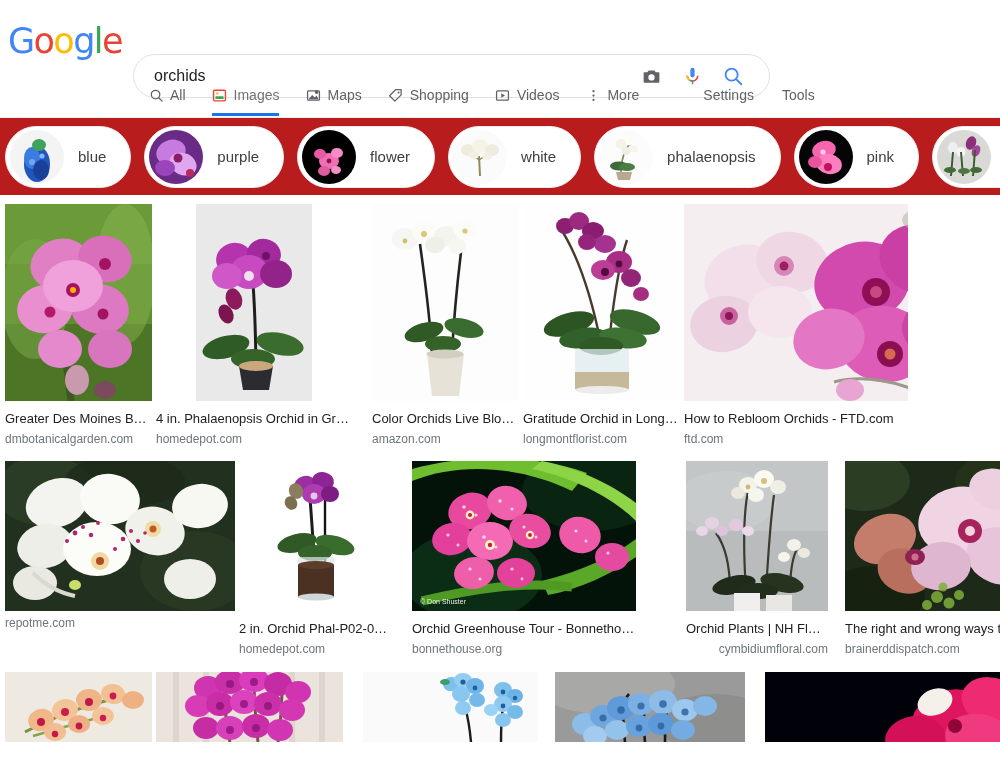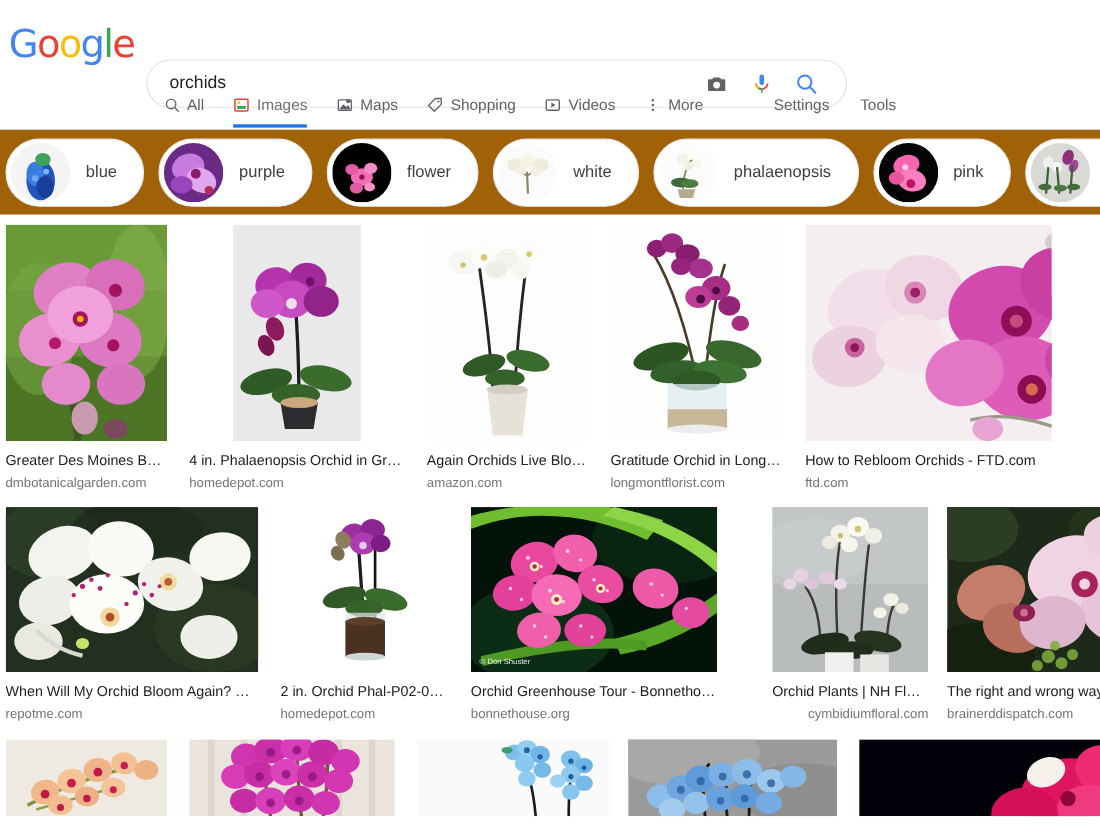--- a/index.html
+++ b/index.html
@@ -109,21 +109,21 @@
   
   .chiprow {
     position: relative;
     width: 1000px;
     height: 77px;
     display: flex;
     align-items: center;
     padding-left: 5px;
     gap: 13px;
     overflow: hidden;
-    background: #a16207;
+    background: #b91c1c;
   }
   .chip {
     flex: 0 0 auto;
     height: 62px;
     border: 1px solid #e8eaed;
     border-radius: 32px;
     background: #fff;
     display: flex;
     align-items: center;
     padding: 0 24px 0 4px;
@@ -150,21 +150,21 @@
   }
   .row {
     display: flex;
     align-items: flex-start;
     gap: 0;
     overflow: hidden;
     width: 1000px;
   }
   .tile {
     flex: 0 0 auto;
-    margin-right: 20px;
+    margin-right: 4px;
     overflow: hidden;
   }
   .tile-img {
     display: block;
     background: #fff;
     overflow: hidden;
     position: relative;
   }
   .tile-caption {
     font-size: 13px;
@@ -482,21 +482,21 @@
           <circle cx="52" cy="30" r="3" fill="#d8c978"></circle>
           <circle cx="93" cy="27" r="2.6" fill="#d8c978"></circle>
           <circle cx="33" cy="37" r="2.4" fill="#cfc06f"></circle>
           <ellipse cx="52" cy="128" rx="20" ry="9" fill="#2f5a26" transform="rotate(-16 52 128)"></ellipse>
           <ellipse cx="92" cy="124" rx="20" ry="9" fill="#3a6b2f" transform="rotate(14 92 124)"></ellipse>
           <ellipse cx="71" cy="140" rx="18" ry="8" fill="#356229"></ellipse>
           <path d="M55 150 h37 l-5 42 h-27z" fill="#e6e2d8"></path>
           <ellipse cx="73" cy="150" rx="18.5" ry="4.5" fill="#d3cec2"></ellipse>
         </svg>
       </div>
-      <div class="tile-caption">Again Orchids Live Blo…</div>
+      <div class="tile-caption">Color Orchids Live Blo…</div>
       <div class="tile-domain">amazon.com</div>
     </div>
 
     <div class="tile" style="width:157px;">
       <div class="tile-img" style="width:157px;height:197px;background:#fefefe;">
         <svg width="157" height="197" viewBox="0 0 157 197" preserveAspectRatio="none">
           <rect width="157" height="197" fill="#fefefe"></rect>
           <path d="M78 140 C70 100 56 52 36 22 M86 140 C90 100 96 60 104 36" stroke="#4a3a2a" stroke-width="2.4" fill="none"></path>
           <ellipse cx="42" cy="22" rx="9" ry="8" fill="#8c1f72"></ellipse>
           <ellipse cx="56" cy="17" rx="10" ry="9" fill="#9c2a80"></ellipse>
@@ -584,21 +584,20 @@
             <circle cx="118" cy="78" r="2.3"></circle>
               <circle cx="126" cy="70" r="2"></circle>
               <circle cx="133" cy="80" r="2.1"></circle>
             <circle cx="110" cy="88" r="2"></circle>
               <circle cx="140" cy="72" r="1.8"></circle>
           </g>
           <path d="M28 112 C40 124 55 132 70 135" stroke="#d9d9d2" stroke-width="4" fill="none"></path>
           <ellipse cx="70" cy="124" rx="6" ry="5" fill="#c6e06a"></ellipse>
         </svg>
       </div>
-      <div class="tile-caption">When Will My Orchid Bloom Again? …</div>
       <div class="tile-domain">repotme.com</div>
     </div>
 
     <div class="tile" style="width:155px;margin-right:18px;">
       <div class="tile-img" style="width:155px;height:150px;background:#fff;">
         <svg width="155" height="150" viewBox="0 0 155 150" preserveAspectRatio="none">
           <rect width="155" height="150" fill="#ffffff"></rect>
           <path d="M76 110 C74 80 72 46 70 26" stroke="#1c1c1c" stroke-width="3" fill="none"></path>
           <path d="M86 108 L86 22" stroke="#151515" stroke-width="2.4" fill="none"></path>
           <ellipse cx="66" cy="24" rx="11" ry="9" fill="#9b2ea0" transform="rotate(-14 66 24)"></ellipse>

